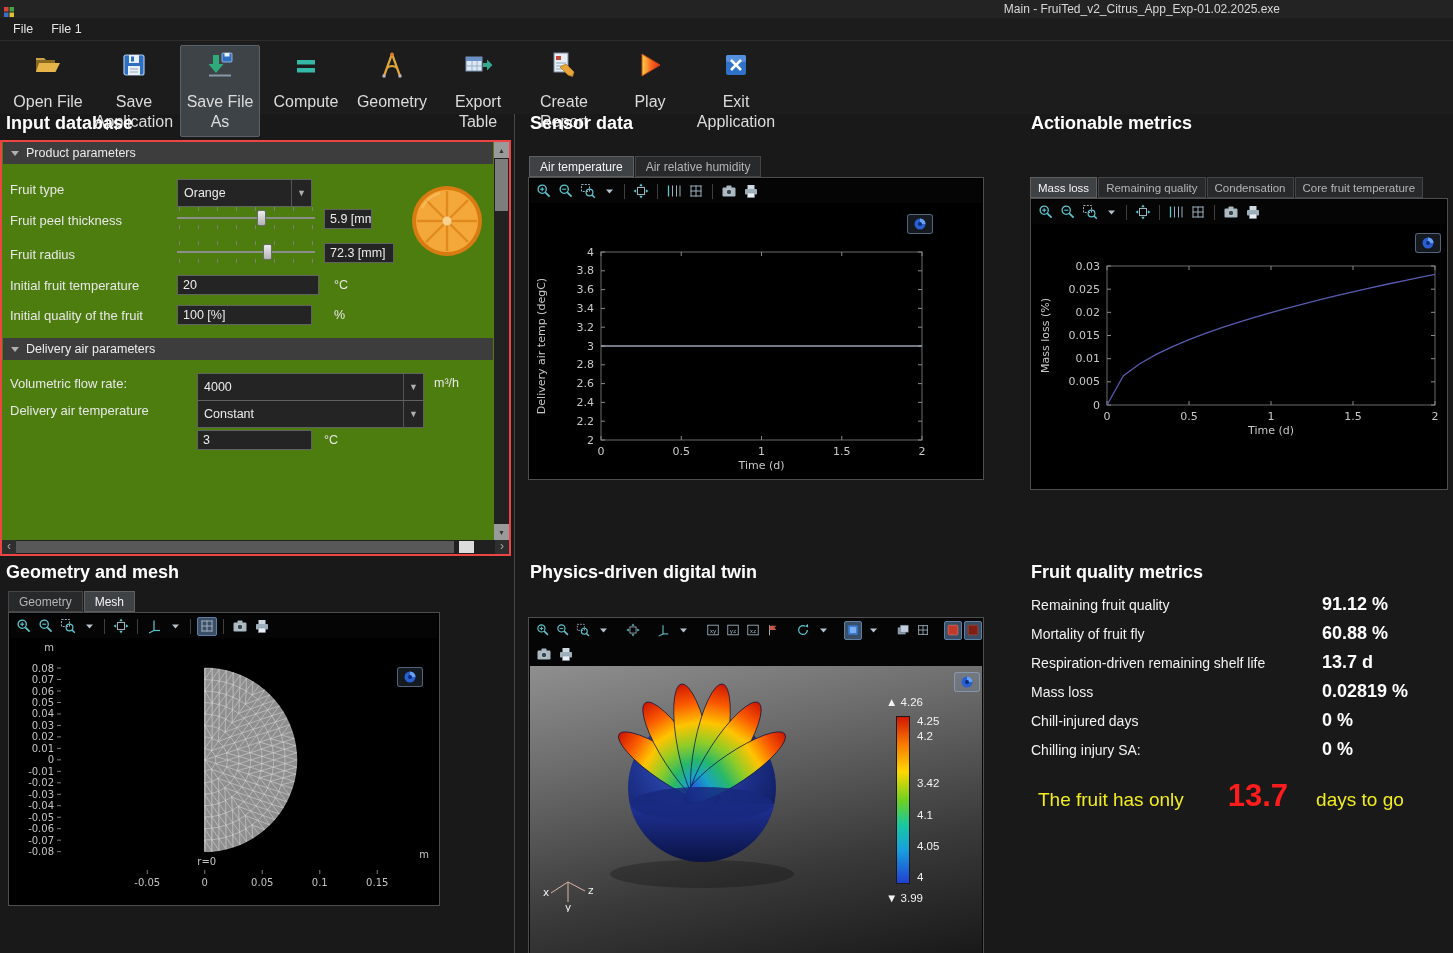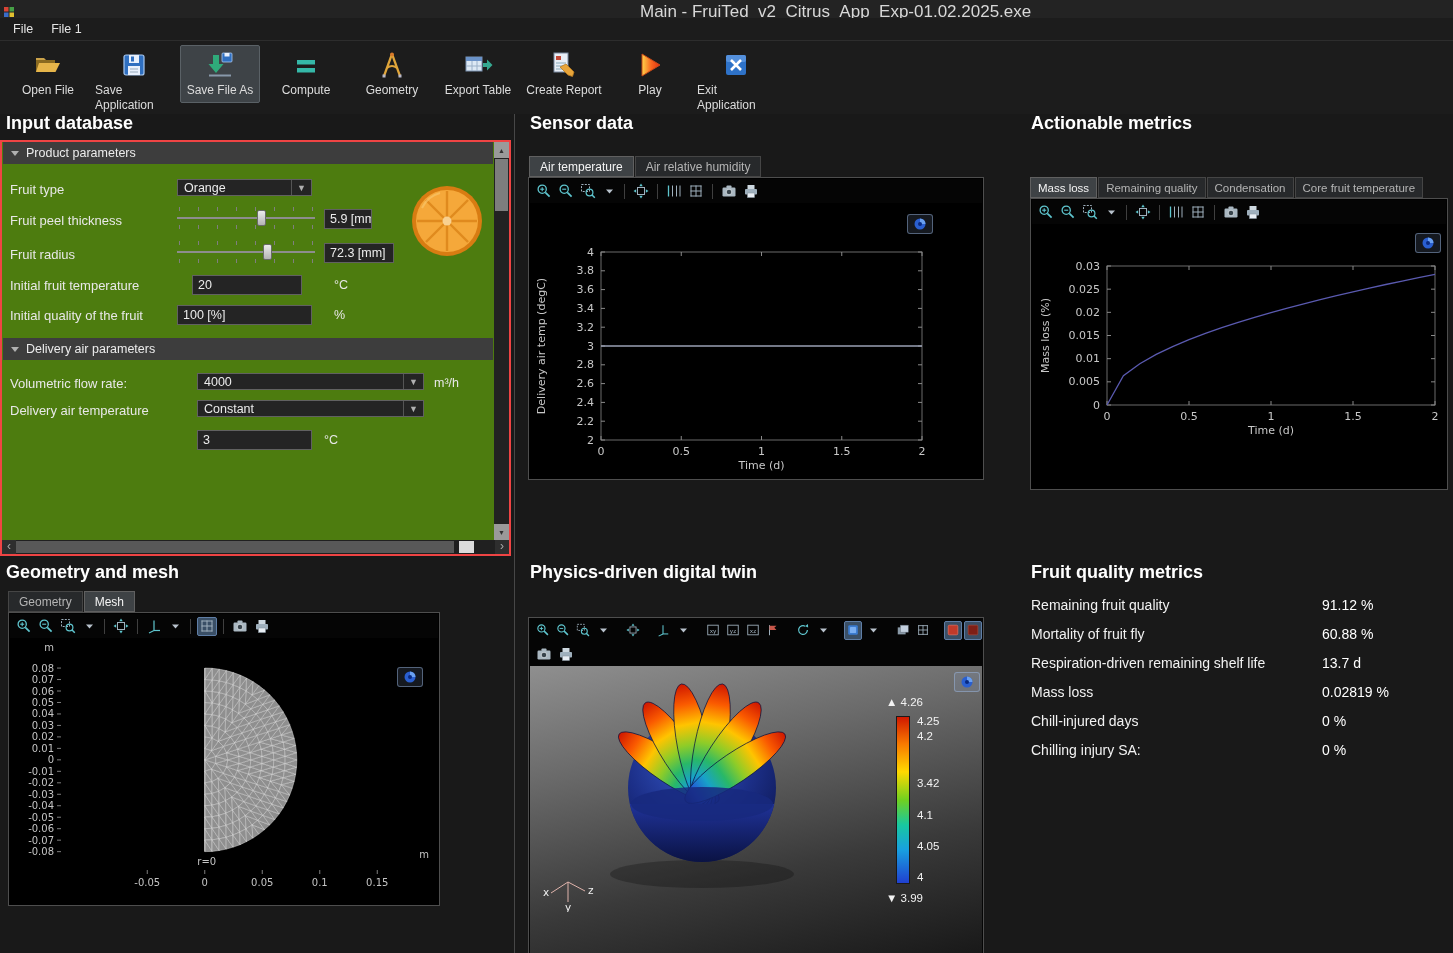--- a/index.html
+++ b/index.html
@@ -2,48 +2,48 @@
 <html><head>
 <meta charset="utf-8">
 <style>
   *{box-sizing:border-box;margin:0;padding:0}
   html,body{background:#101010}
   .app{position:relative;width:1453px;height:953px;background:#191919;overflow:hidden;
        font-family:"Liberation Sans",sans-serif;color:#e0e0e0}
   
   .titlebar{position:absolute;top:0;left:0;right:0;height:18px;background:#232323}
   .app-logo{position:absolute;left:4px;top:3px}
-  .title-text{position:absolute;left:640px;width:640px;top:2px;text-align:left;
-              font-size:17px;color:#d8d8d8}
+  .title-text{position:absolute;left:640px;width:640px;top:2px;text-align:right;
+              font-size:12px;color:#d8d8d8}
   .menubar{position:absolute;top:18px;left:0;right:0;height:23px;background:#1c1c1c;
            border-bottom:1px solid #2d2d2d;display:flex;align-items:center;padding-left:4px}
   .menu-item{padding:2px 9px;font-size:12.5px;color:#e4e4e4;cursor:default}
   .toolbar{position:absolute;top:41px;left:0;right:0;height:73px;background:#1c1c1c;
            display:flex;align-items:flex-start;padding:4px 0 0 8px;gap:6px}
   .tb-btn{width:80px;display:flex;flex-direction:column;align-items:center;padding:3px 0 4px;
           border-radius:2px;border:1px solid transparent}
   .tb-btn.active{background:#3e4347;border-color:#5a6166}
   .tb-icon{height:32px;display:flex;align-items:center;justify-content:center}
-  .tb-label{font-size:12px;color:#dcdcdc;line-height:1.25;margin-top:2px}
+  .tb-label{font-size:16px;color:#dcdcdc;text-align:center;line-height:1.25;margin-top:11px}
   
   .sec-title{position:absolute;font-size:18px;font-weight:bold;color:#fff}
   .col-divider{position:absolute;left:514px;top:114px;bottom:0;width:1px;background:#474747}
   
   .input-panel{position:absolute;left:0;top:140px;width:511px;height:416px;background:#4d7c0f;
                border:2px solid #ef4444}
   .section-header{position:absolute;left:1px;right:16px;height:22px;background:#3d3d3d;
                   display:flex;align-items:center;padding-left:8px;font-size:12.5px;color:#ececec;gap:7px}
   .collapse-arrow{width:0;height:0;border-left:4px solid transparent;border-right:4px solid transparent;
                   border-top:5px solid #b0b0b0}
   .flabel{position:absolute;font-size:13px;color:#e8e8e8;white-space:nowrap}
   .unit{position:absolute;font-size:12.5px;color:#e8e8e8}
   .tinput{position:absolute;background:#242424;border:1px solid #616161;color:#ececec;
           font-size:12.5px;line-height:18px;padding:0 5px;height:20px;white-space:nowrap;overflow:hidden}
   .select{position:absolute;background:#242424;border:1px solid #616161;color:#ececec;font-size:12.5px;
-          height:17px;display:flex;align-items:center;justify-content:space-between;padding:0 0 0 6px}
+          height:28px;display:flex;align-items:center;justify-content:space-between;padding:0 0 0 6px}
   .sel-arrow{color:#b0b0b0;font-size:9px;border-left:1px solid #555;padding:0 5px;height:100%;
              display:flex;align-items:center}
   .slider{position:absolute;height:24px}
   .sl-ticks{position:absolute;left:2px;right:2px;height:4px;
             background-image:repeating-linear-gradient(90deg,#7f7f7f 0 1px,transparent 1px 19px)}
   .sl-ticks.top{top:1px}.sl-ticks.bottom{bottom:1px}
   .sl-track{position:absolute;top:11px;left:0;right:0;height:2px;background:#8d8d8d}
   .sl-thumb{position:absolute;top:4px;width:9px;height:16px;background:linear-gradient(#ececec,#b4b4b4);
             border:1px solid #6a6a6a;border-radius:2px}
   
@@ -95,21 +95,21 @@
   .cb-bar{position:absolute;left:16px;top:20px;width:14px;height:168px;border:1px solid #1a1a1a;
           background:linear-gradient(180deg,#d01800 0%,#f87800 16%,#ffd800 33%,#70d020 50%,
                      #18c8a0 65%,#18a0e0 80%,#2040d0 100%)}
   .cb-tick{position:absolute;left:37px}
   .triad{position:absolute;left:10px;top:200px}
   .triad text{fill:#f0f0f0;font-size:10.5px}
   
   .quality-rows{position:absolute;left:1031px;top:590px;width:417px}
   .metric-row{height:29px;display:flex;align-items:center}
   .m-label{width:291px;font-size:14px;color:#f2f2f2}
-  .m-value{font-size:14px;font-weight:normal;color:#fff}
+  .m-value{font-size:18px;font-weight:bold;color:#fff}
   .quality-msg{position:absolute;left:1038px;top:778px;display:flex;align-items:baseline}
   .msg-prefix,.msg-suffix{font-size:19px;color:#f0ed20}
   .msg-number{font-size:31px;font-weight:bold;color:#ff1c1c;margin-left:44px}
   .msg-suffix{margin-left:28px}
   
   .orange-img{position:absolute;left:408px;top:42px}
 </style>
 </head>
 <body>
 
@@ -270,21 +270,21 @@
     <span class="flabel" style="left:8px;top:105px">Fruit radius</span>
     <div class="slider" style="left:175px;top:98px;width:138px">
       <div class="sl-ticks top"></div>
       <div class="sl-track"></div>
       <div class="sl-thumb" style="left:62%"></div>
       <div class="sl-ticks bottom"></div>
     </div>
     <div class="tinput" style="left:322px;top:101px;width:70px">72.3 [mm]</div>
 
     <span class="flabel" style="left:8px;top:136px">Initial fruit temperature</span>
-    <div class="tinput" style="left:190px;top:133px;width:110px">20</div>
+    <div class="tinput" style="left:175px;top:133px;width:142px">20</div>
     <span class="unit" style="left:332px;top:136px">°C</span>
 
     <span class="flabel" style="left:8px;top:166px">Initial quality of the fruit</span>
     <div class="tinput" style="left:175px;top:163px;width:135px">100 [%]</div>
     <span class="unit" style="left:332px;top:166px">%</span>
 
     <span class="orange-img">
       <svg width="74" height="74" viewBox="0 0 74 74">
         <circle cx="37" cy="37" r="35" fill="#d87c12"></circle>
         <circle cx="37" cy="37" r="31" fill="#f5a83a"></circle>
@@ -1318,14 +1318,19 @@
       </div>
       <div class="metric-row">
         <span class="m-label">Chill-injured days</span>
         <span class="m-value">0 %</span>
       </div>
       <div class="metric-row">
         <span class="m-label">Chilling injury SA:</span>
         <span class="m-value">0 %</span>
       </div>
     </div>
+  <div class="quality-msg">
+    <span class="msg-prefix">The fruit has only</span>
+    <span class="msg-number">13.7</span>
+    <span class="msg-suffix">days to go</span>
+  </div>
 
 </div>
 
 </body></html>

